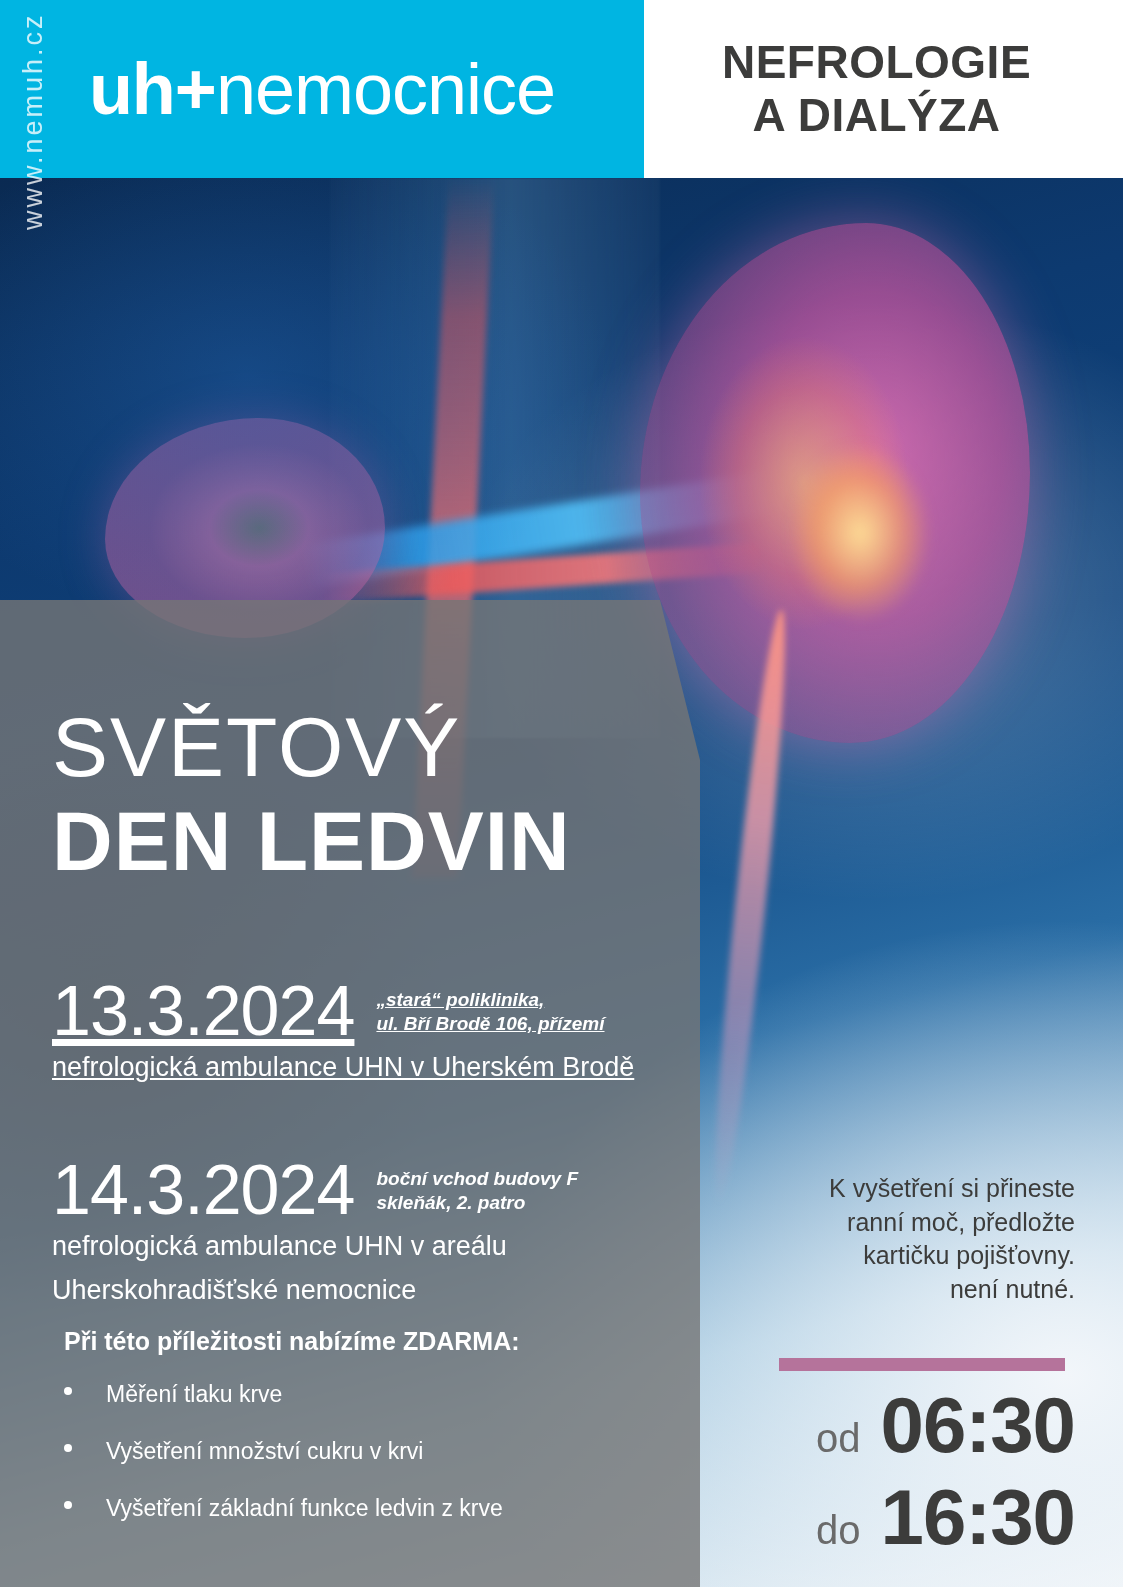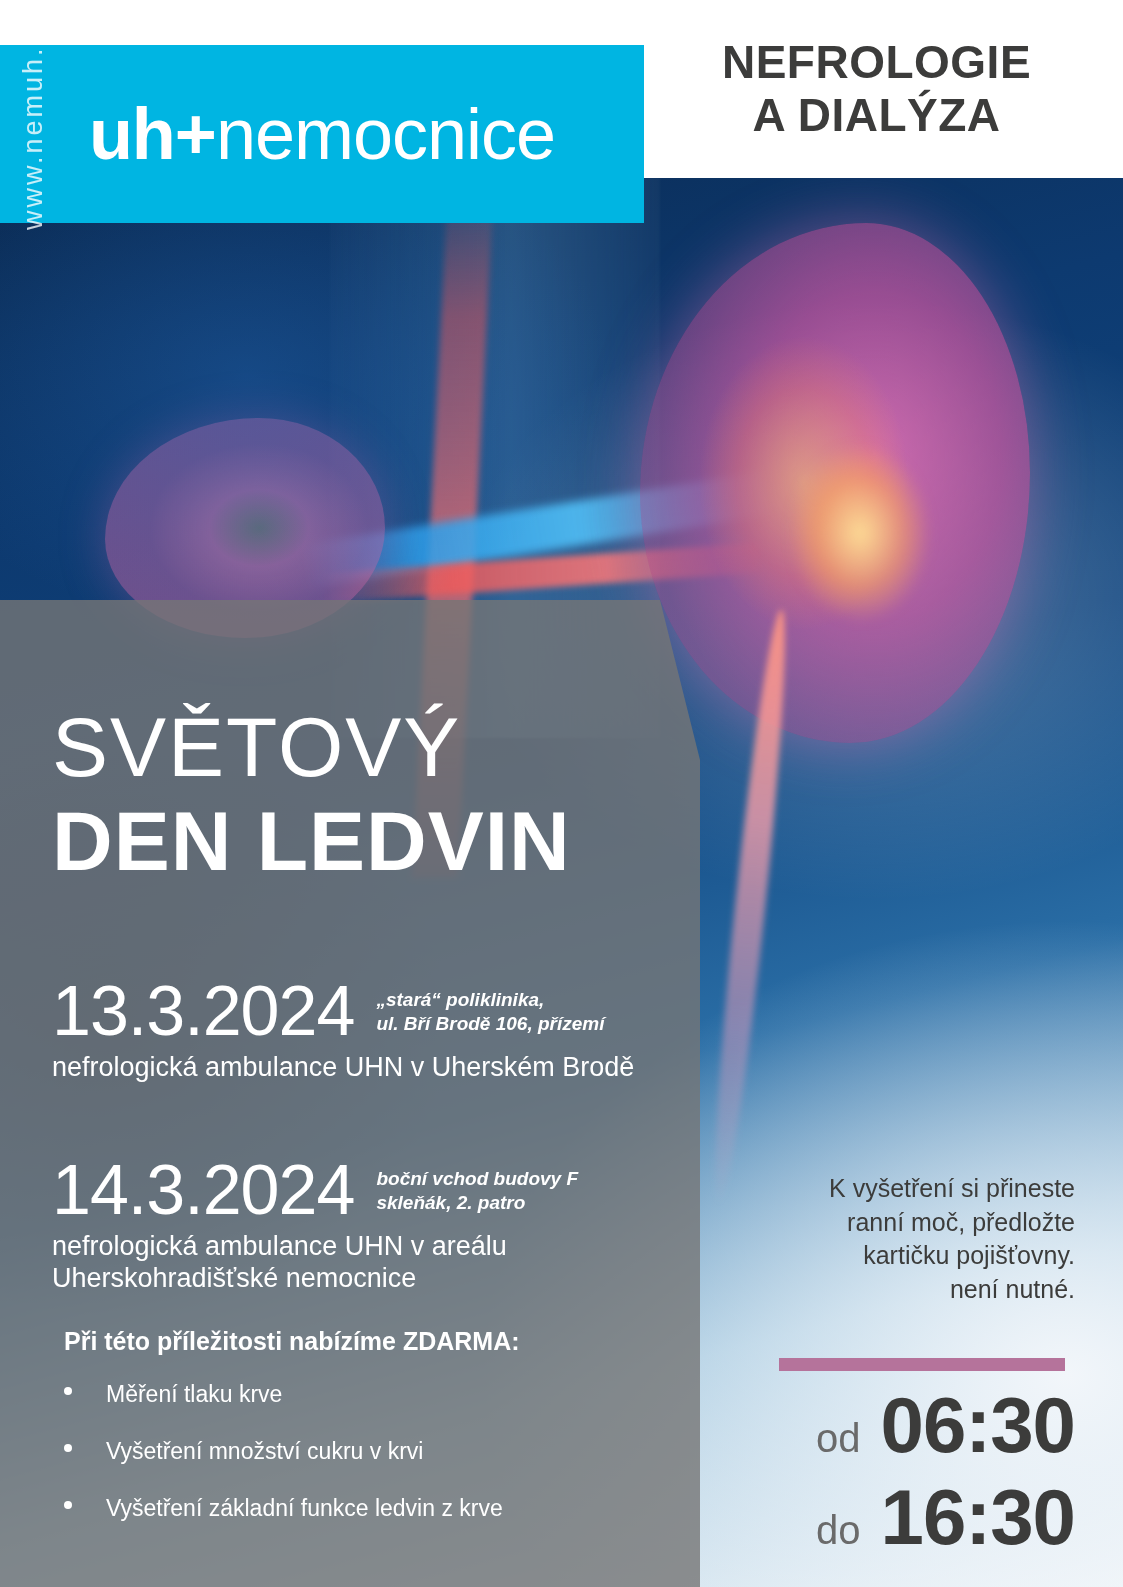--- a/index.html
+++ b/index.html
@@ -28,21 +28,20 @@
     background: #ffffff;
     z-index: 40;
   }
   .header-left {
     width: 644px;
     height: 178px;
     background: #00b5e2;
     display: flex;
     align-items: center;
     justify-content: center;
-    margin-top: 45px;
   }
   .logo {
     font-size: 72px;
     letter-spacing: -1px;
     color: #ffffff;
     white-space: nowrap;
     font-weight: 300;
   }
   .logo .logo-bold {
     font-weight: 700;
@@ -210,21 +209,21 @@
     margin-top: 8px;
   }
 
   
   .date-block {
     position: absolute;
     left: 52px;
     z-index: 56;
     color: #ffffff;
   }
-  .date-block.first { top: 378px; }
+  .date-block.first { top: 378px; text-decoration: underline; }
   .date-block.second { top: 557px; }
   .date-row {
     display: flex;
     align-items: flex-end;
     gap: 22px;
   }
   .date-big {
     font-size: 70px;
     font-weight: 300;
     line-height: 0.95;
@@ -379,21 +378,21 @@
 
     <div class="date-block second" style="top:1157px;">
       <div class="date-row">
         <div class="date-big">14.3.2024</div>
         <div class="date-note">
           <div>boční vchod budovy F</div>
           <div>skleňák, 2. patro</div>
         </div>
       </div>
       <div class="date-sub">nefrologická ambulance UHN v areálu</div>
-      <div class="date-sub" style="margin-top:0;">Uherskohradišťské nemocnice</div>
+      <div class="date-sub" style="margin-top:12px;">Uherskohradišťské nemocnice</div>
     </div>
 
     <div class="services" style="top:1327px;">
       <div class="services-title">Při této příležitosti nabízíme ZDARMA:</div>
       <ul>
         <li><span class="bullet"></span><span>Měření tlaku krve</span></li>
         <li><span class="bullet"></span><span>Vyšetření množství cukru v krvi</span></li>
         <li><span class="bullet"></span><span>Vyšetření základní funkce ledvin z krve</span></li>
       </ul>
     </div>

